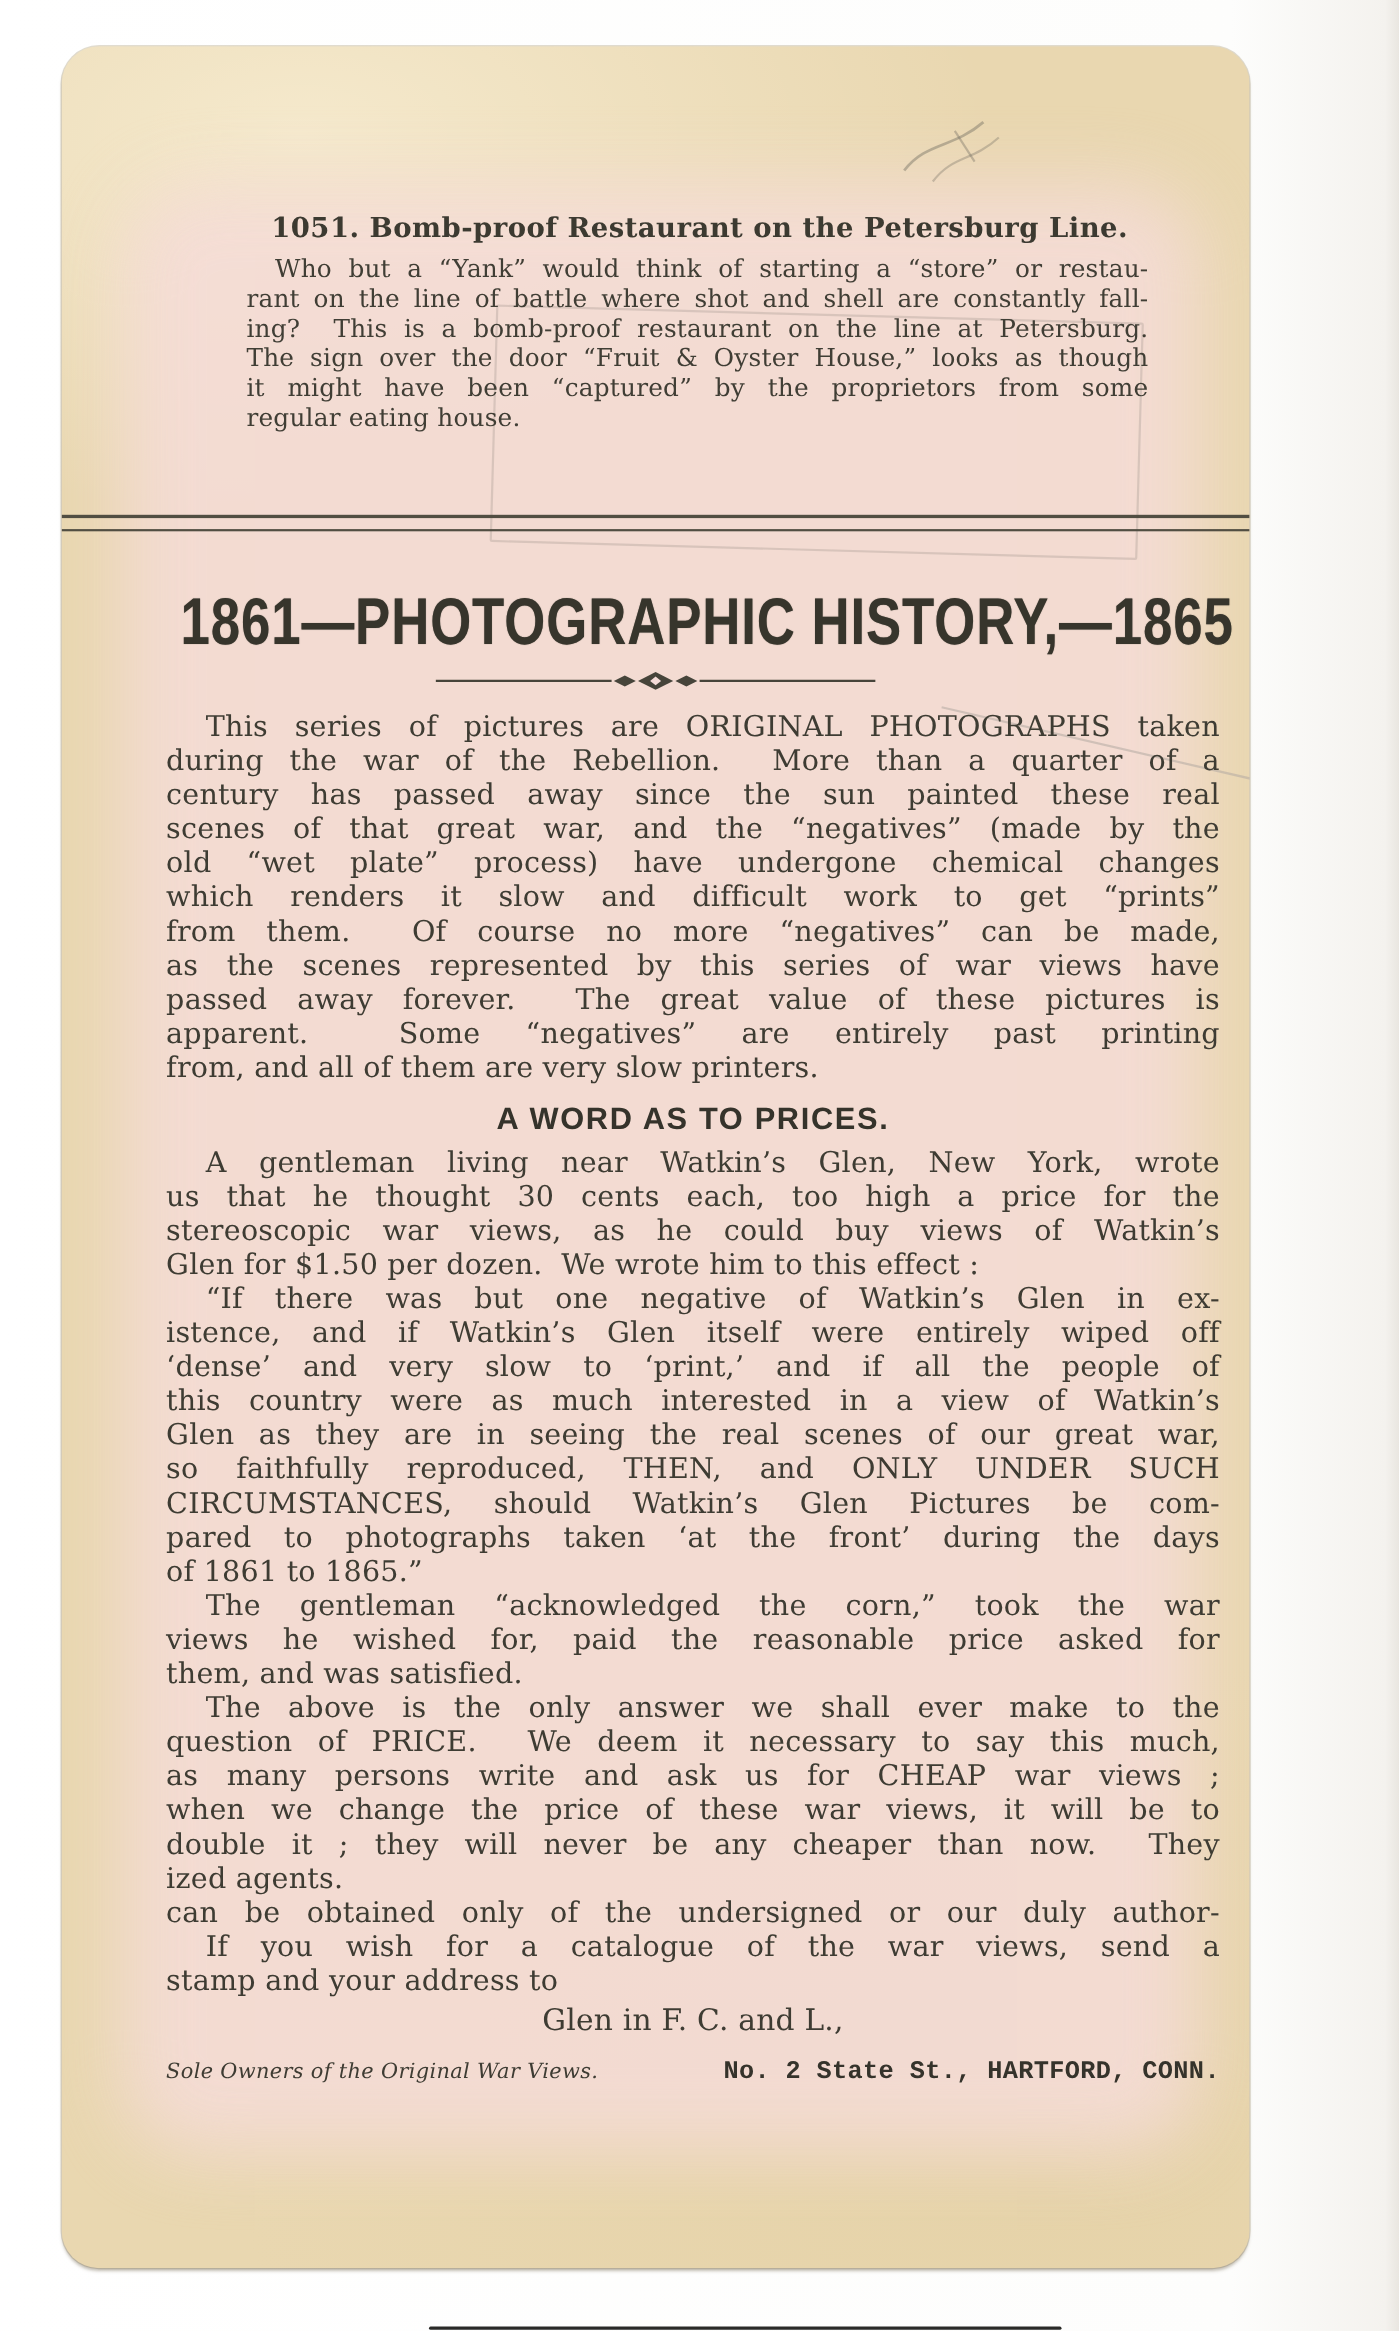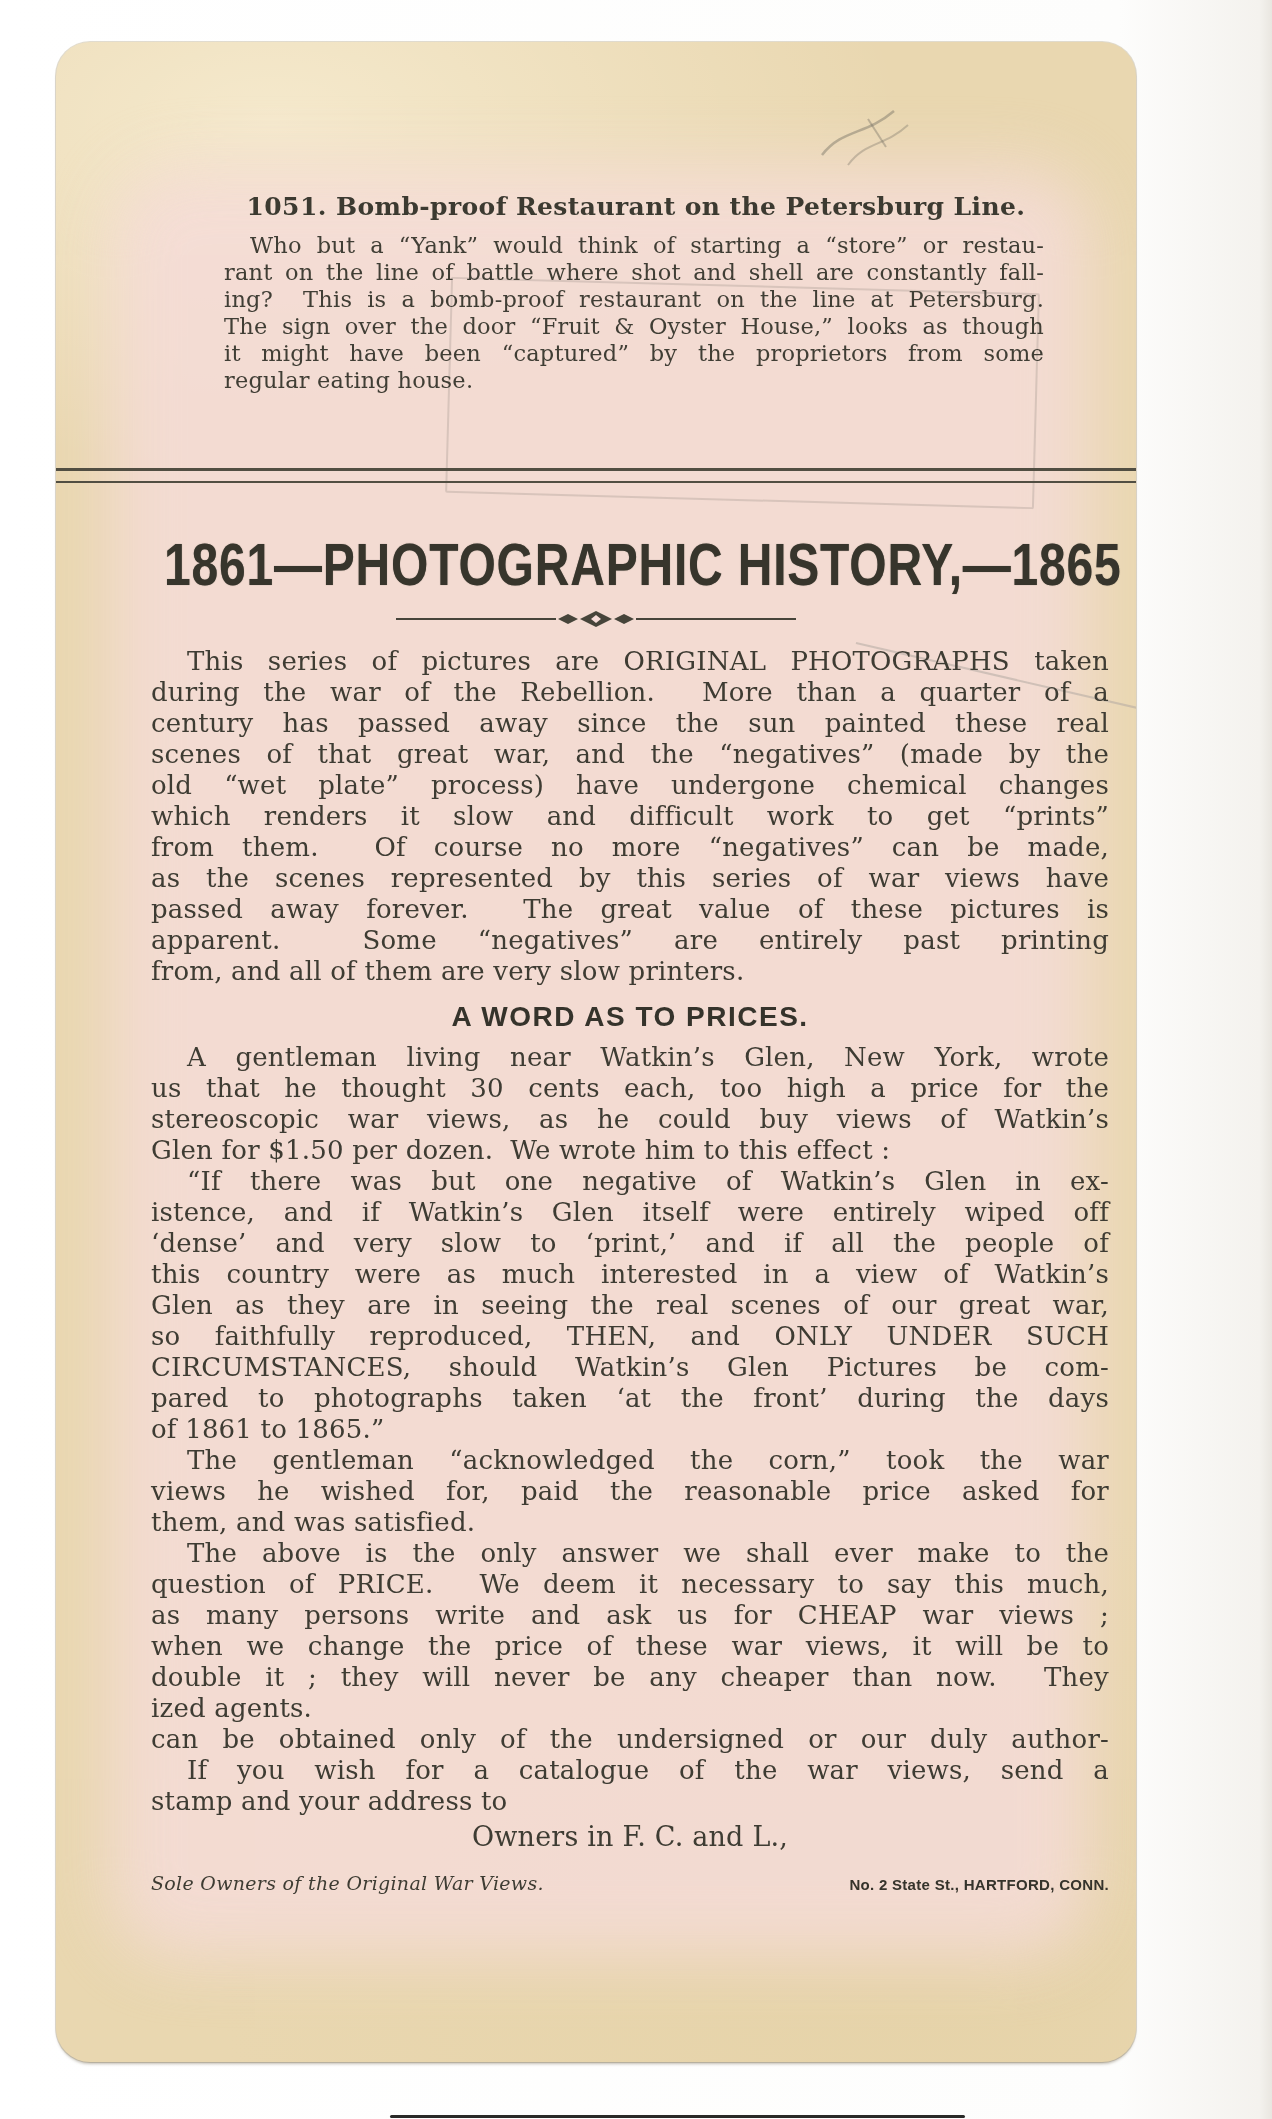--- a/index.html
+++ b/index.html
@@ -96,21 +96,21 @@
     font-weight:700;font-size:28px;letter-spacing:1.5px;
     color:#35332b;
   }
   .signoff{margin-top:4px;text-align:center;font-size:27px;}
   .company{margin-top:22px;text-align:center;font-size:31px;letter-spacing:3px;color:#3a382f;}
   .footer-row{
     margin-top:16px;
     display:flex;justify-content:space-between;align-items:baseline;
   }
   .footer-left{font-style:italic;font-size:19px;letter-spacing:.3px;}
-  .footer-right{font-family:Liberation Sans, sans-serif;font-weight:700;font-size:15px;letter-spacing:.3px;color:#35332b;}
+  .footer-right{font-family:Liberation Mono, monospace;font-weight:700;font-size:23px;letter-spacing:.3px;color:#35332b;}
 
   .bottom-sliver{
     position:absolute;left:390px;top:2115px;width:575px;height:3px;
     background:#2a2a28;border-radius:2px;
   }
 </style>
 </head>
 <body>
 
 <div class="scan-bg"></div>
@@ -200,21 +200,21 @@
           <div class="jline">double it ; they will never be any cheaper than now.  They</div>
           <div class="jline last">ized agents.</div>
           <div class="jline">can be obtained only of the undersigned or our duly author-</div>
         </div>
         <div class="paragraph">
           <div class="jline first">If you wish for a catalogue of the war views, send a</div>
           <div class="jline last">stamp and your address to</div>
         </div>
       </div>
 
-    <div class="signoff">Owners in F. C. and L.,</div>
+    <div class="signoff">Glen in F. C. and L.,</div>
 
     <div class="footer-row">
       <span class="footer-left">Sole Owners of the Original War Views.</span>
       <span class="footer-right">No. 2 State St., HARTFORD, CONN.</span>
     </div>
   </div>
 
 </div>
 
 <div class="bottom-sliver"></div>

